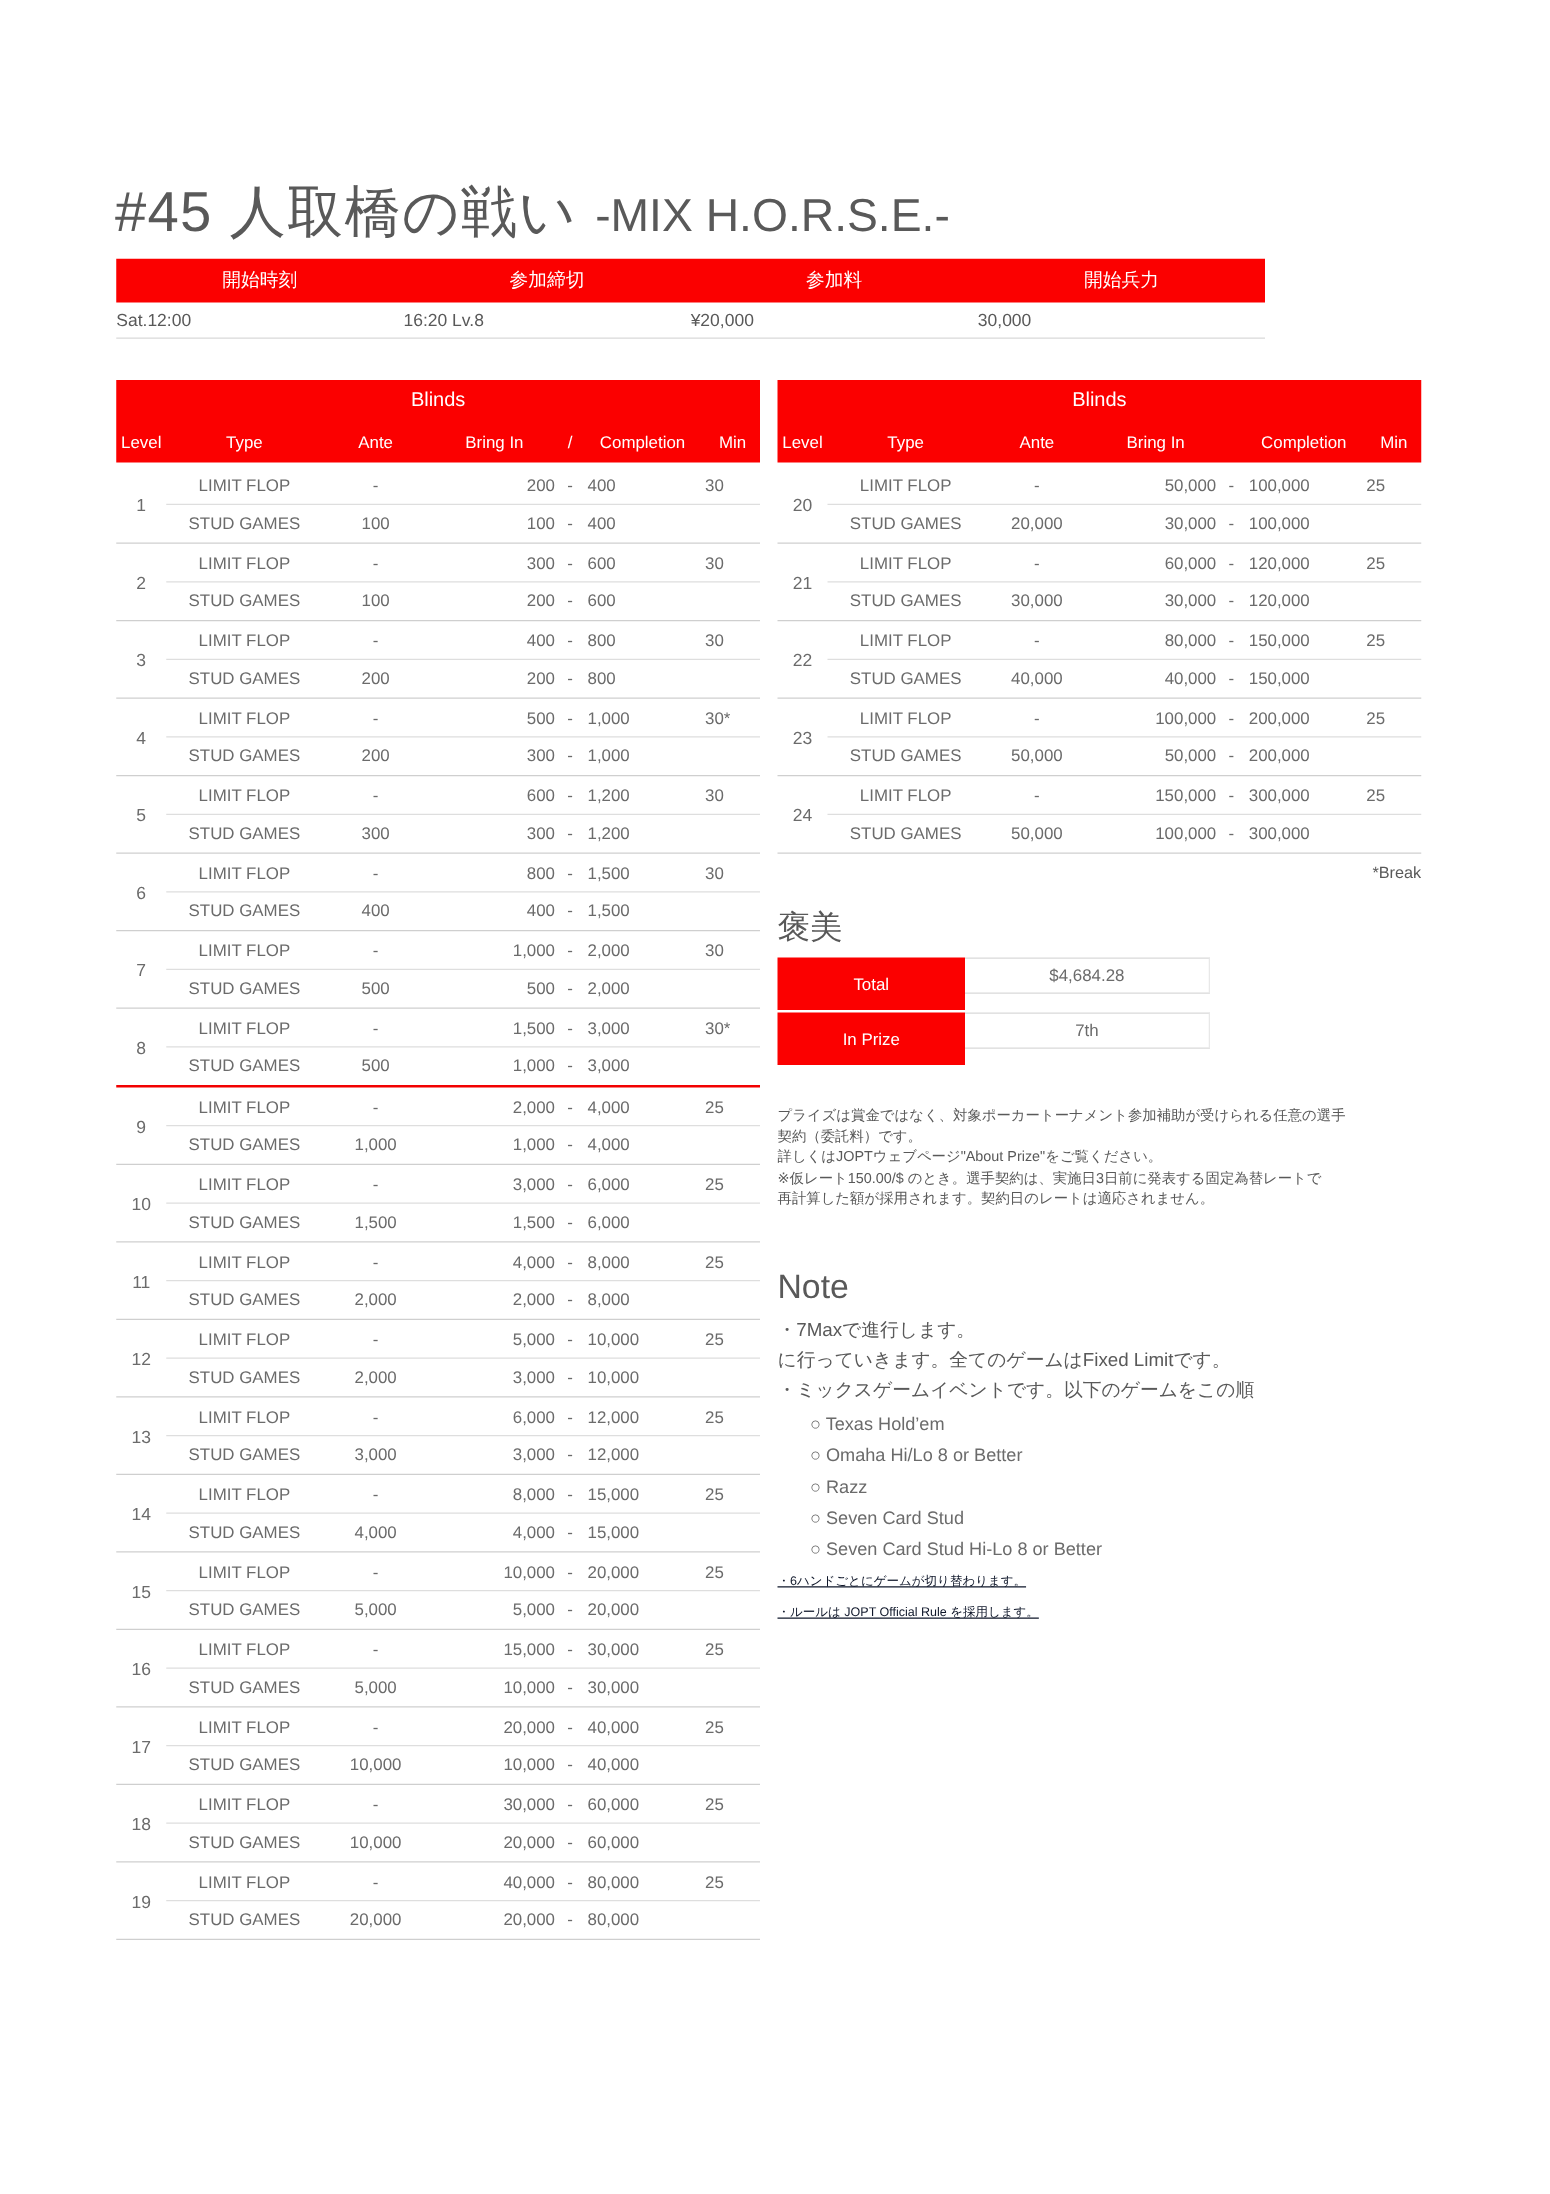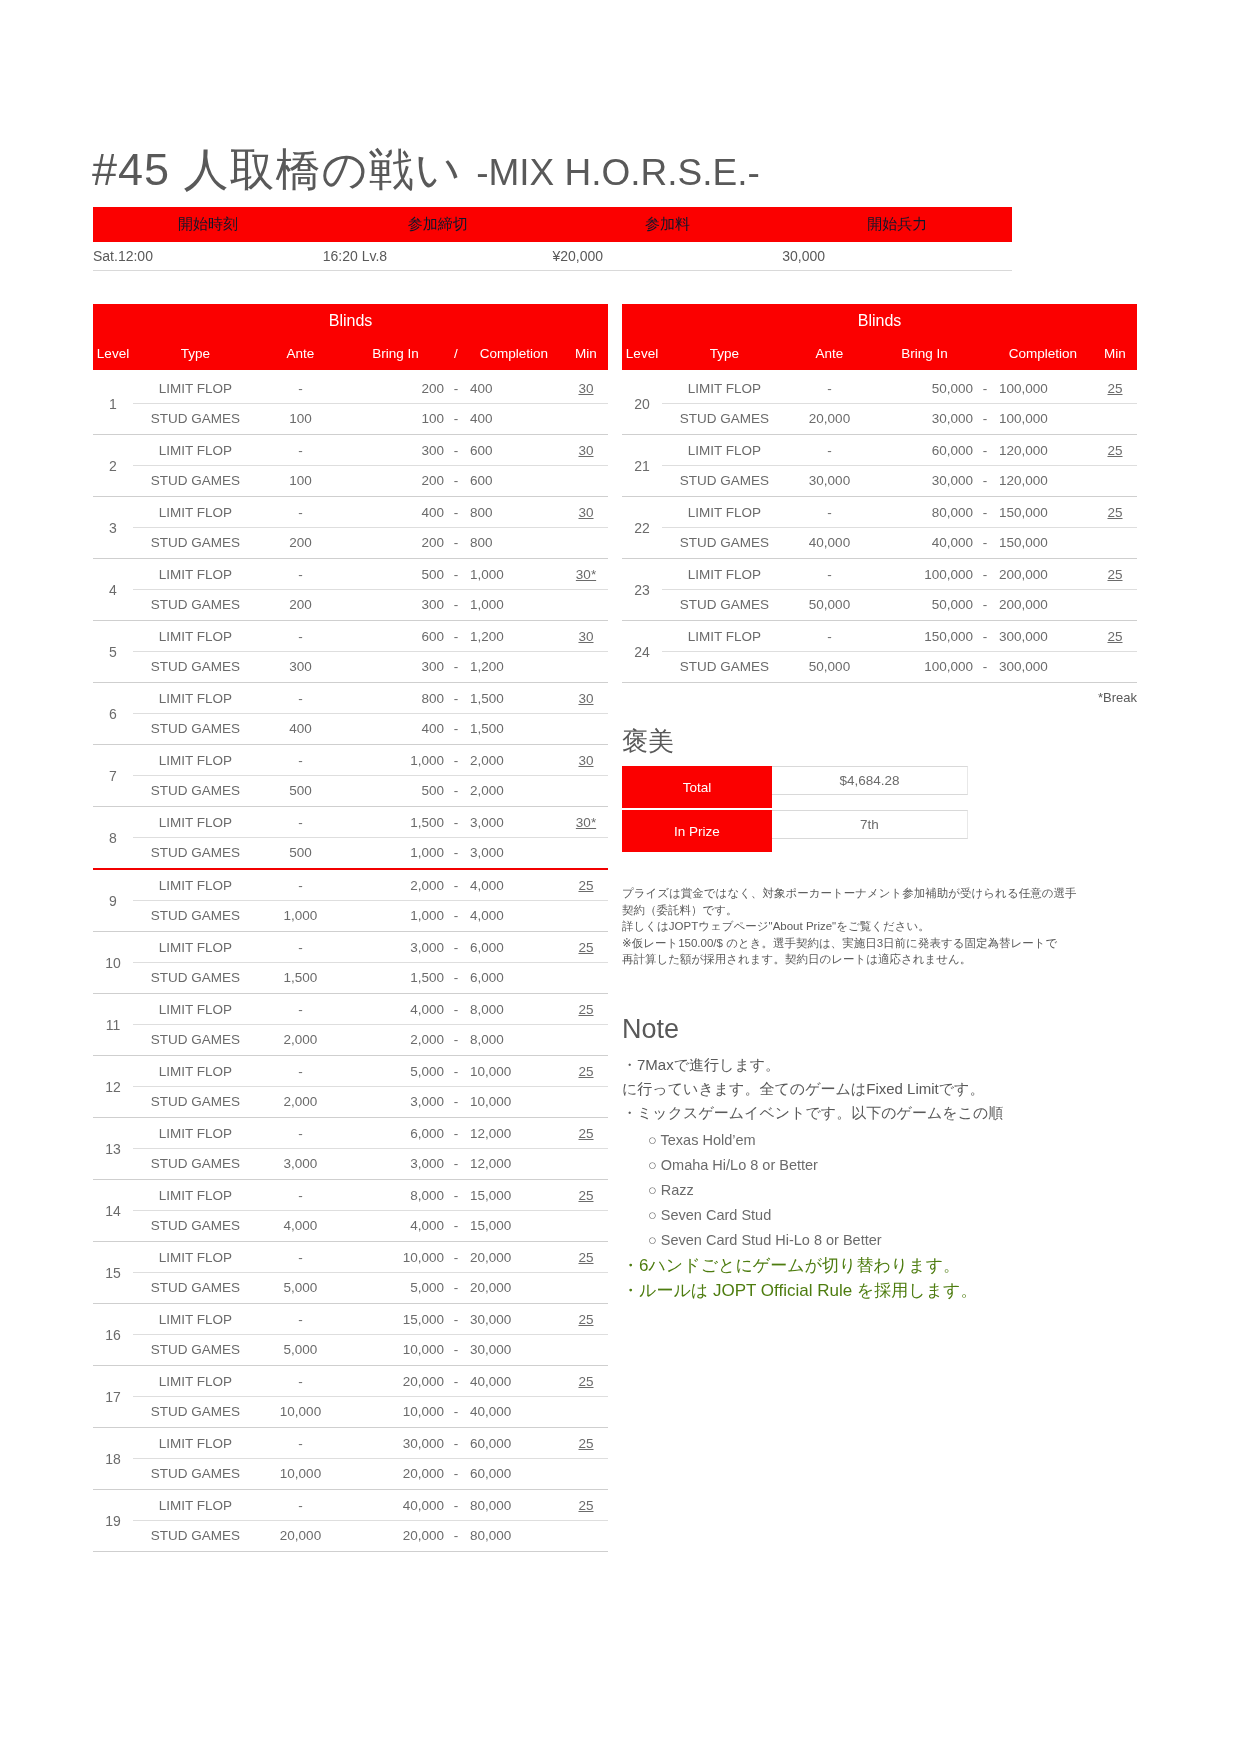--- a/index.html
+++ b/index.html
@@ -7,21 +7,21 @@
   .page{position:relative;width:1240px;height:1755px;background:#fff;overflow:hidden;}
 
   
   .title{position:absolute;left:92px;top:140px;white-space:nowrap;}
   .t-main{font-size:45px;color:#595959;letter-spacing:1px;}
   .t-suffix{font-size:37px;color:#595959;margin-left:10px;}
 
   
   .info{position:absolute;left:93px;top:207px;width:919px;}
   .info-head{display:grid;grid-template-columns:repeat(4,1fr);background:#fb0000;height:35px;align-items:center;}
-  .info-head span{text-align:center;color:#0f172a;font-size:15px;}
+  .info-head span{text-align:center;color:#ffffff;font-size:15px;}
   .info-vals{display:grid;grid-template-columns:repeat(4,1fr);height:28px;align-items:center;border-bottom:1px solid #d9d9d9;}
   .info-vals span{text-align:left;font-size:14px;color:#595959;}
 
   
   .btable{position:absolute;top:304px;width:515px;font-size:13.5px;}
   .btable.left{left:93px;}
   .btable.right{left:622px;}
   .bt-head{background:#fb0000;color:#fff;}
   .bt-group{height:33px;display:flex;align-items:center;justify-content:center;font-size:16px;}
   .bt-cols{height:33px;display:grid;grid-template-columns:40px 125px 85px 105px 16px 100px 44px;align-items:center;}
@@ -30,35 +30,35 @@
   .level-block{display:grid;grid-template-columns:40px 1fr;align-items:center;border-bottom:1px solid #cfcfcf;padding:1px 0;}
   .level-block.break-after{border-bottom:2px solid #f20000;}
   .lvl-num{text-align:center;color:#6b6b6b;font-size:14px;}
   .lvl-row{display:grid;grid-template-columns:125px 85px 105px 16px 100px 44px;height:29px;align-items:center;color:#6b6b6b;}
   .row-sep{border-top:1px solid #dedede;}
   .c-type{text-align:center;}
   .c-ante{text-align:center;}
   .c-bringin{text-align:right;padding-right:4px;box-sizing:border-box;}
   .c-dash{text-align:center;}
   .c-completion{text-align:left;padding-left:6px;box-sizing:border-box;}
-  .c-min{text-align:center;text-decoration:underline;}
+  .c-min{}
 
   
   .below-right{position:absolute;left:622px;top:690px;width:515px;}
   .break-note{text-align:right;font-size:13px;height:20px;color:#595959;}
   .prize-heading{margin-top:14px;font-size:26px;color:#595959;}
   .prize-table{margin-top:7px;width:346px;}
   .prize-row{display:flex;margin-bottom:2px;}
   .prize-label{width:150px;height:42px;background:#fb0000;color:#fff;display:flex;align-items:center;justify-content:center;font-size:13.5px;}
   .prize-value{width:196px;height:29px;display:flex;align-items:center;justify-content:center;font-size:13.5px;color:#6b6b6b;border-top:1px solid #d9d9d9;border-bottom:1px solid #d9d9d9;border-right:1px solid #e8e8e8;box-sizing:border-box;}
   .disclaimer{margin-top:33px;font-size:11.5px;line-height:16.5px;color:#595959;}
   .note-heading{margin-top:46px;font-size:27px;color:#595959;}
   .note-lines{margin-top:8px;font-size:15px;line-height:24px;color:#595959;}
   .note-games{margin:3px 0 0 26px;font-size:14.5px;line-height:25px;color:#6b6b6b;}
-  .note-after{font-size:17px;line-height:25px;color:#4d7c0f;}
+  .note-after{font-size:10px;line-height:25px;color:#0f172a;text-decoration:underline;}
 </style>
 </head>
 <body>
 
 <div class="page">
 
   <div class="title">
     <span class="t-main">#45 人取橋の戦い</span>
     <span class="t-suffix">-MIX H.O.R.S.E.-</span>
   </div>

